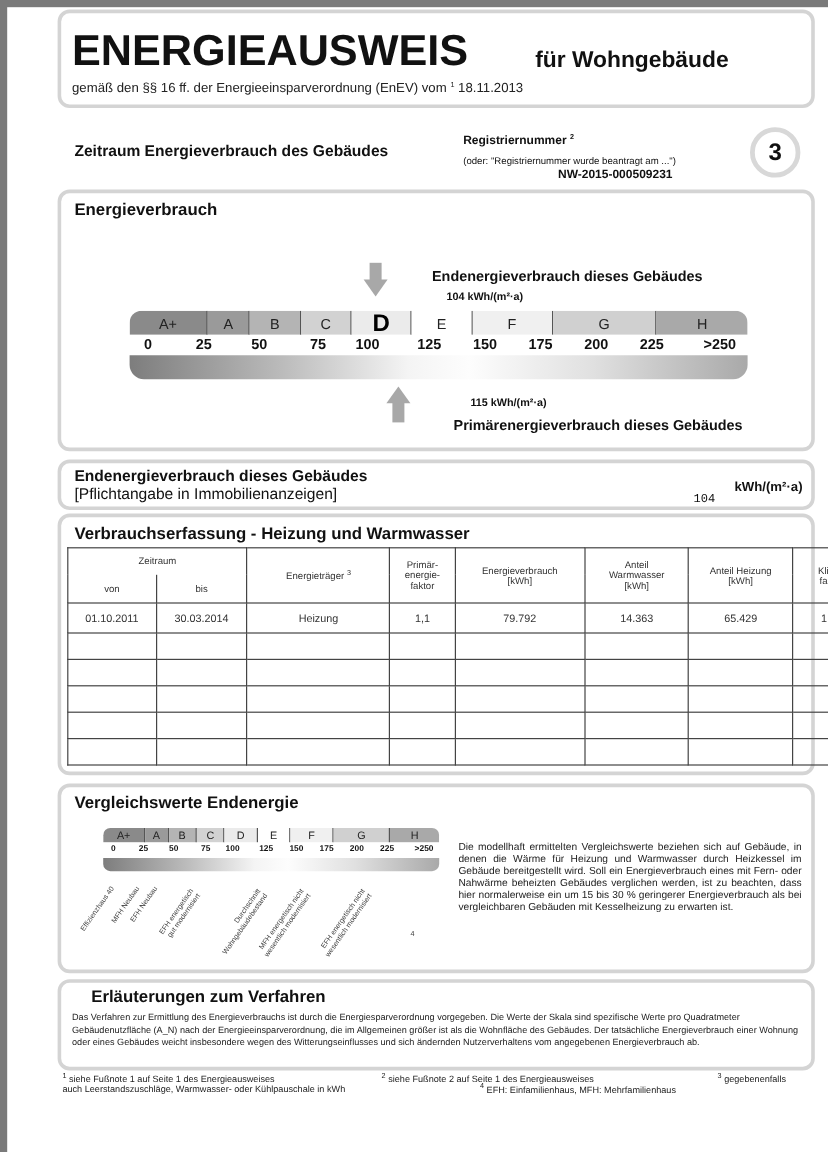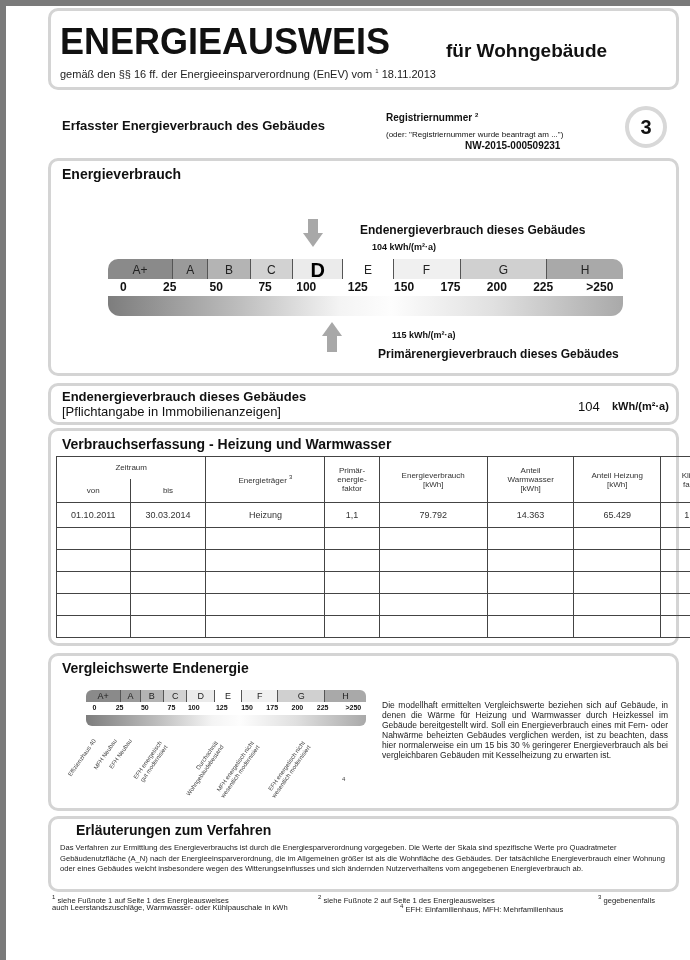--- a/index.html
+++ b/index.html
@@ -22,21 +22,21 @@
   .seg.big{font-size:20px;font-weight:bold;line-height:22px;color:#000;}
   .scale-bot{position:absolute;left:108px;top:296px;width:515px;height:20px;border-radius:0 0 12px 12px;background:linear-gradient(90deg,#7d7d7d 0%,#bcbcbc 25%,#f4f4f4 45%,#fdfdfd 55%,#e0e0e0 75%,#a9a9a9 100%);}
   .ticks{position:absolute;left:108px;top:280px;width:515px;height:16px;font-weight:bold;font-size:12px;}
   .ticks span{position:absolute;top:0;transform:translateX(-50%);}
   .end-label{position:absolute;left:360px;top:223px;font-size:12px;font-weight:bold;}
   .end-val{position:absolute;left:372px;top:242px;font-size:9px;font-weight:bold;}
   .prim-val{position:absolute;left:392px;top:330px;font-size:9px;font-weight:bold;}
   .prim-label{position:absolute;left:378px;top:347px;font-size:12px;font-weight:bold;}
   .pflicht-l1{position:absolute;left:62px;top:389px;font-size:13px;font-weight:bold;}
   .pflicht-l2{position:absolute;left:62px;top:404px;font-size:13px;}
-  .pflicht-val{position:absolute;left:578px;top:399px;font-size:13px;}
+  .pflicht-val{position:absolute;left:578px;top:411px;font-size:10px;font-family:Liberation Mono, monospace;}
   .pflicht-unit{position:absolute;left:612px;top:400px;font-size:11px;font-weight:bold;}
   table.vt{position:absolute;left:56px;top:456px;width:670px;border-collapse:collapse;font-size:8px;color:#333;}
   table.vt td,table.vt th{border:1px solid #444;text-align:center;font-weight:normal;padding:0;}
   table.vt tr.r{height:22px;}
   table.vt tr.data td{font-size:9px;height:24px;}
   .cmp-top{position:absolute;left:86px;top:690px;width:280px;height:12px;border-radius:6px 6px 0 0;overflow:hidden;display:flex;}
   .cmp-top .seg{height:12px;font-size:9px;line-height:12px;}
   .cmp-ticks{position:absolute;left:86px;top:704px;width:280px;height:10px;font-size:7px;font-weight:bold;}
   .cmp-ticks span{position:absolute;transform:translateX(-50%);}
   .cmp-bot{position:absolute;left:86px;top:715px;width:280px;height:11px;border-radius:0 0 6px 6px;background:linear-gradient(90deg,#7d7d7d 0%,#bcbcbc 25%,#f4f4f4 45%,#fdfdfd 55%,#e0e0e0 75%,#a9a9a9 100%);}
@@ -53,21 +53,21 @@
 
 <div class="box hdr"></div>
 <div class="title">ENERGIEAUSWEIS</div>
 <div class="title-sub">für Wohngebäude</div>
 <div class="gemaess">
   <span>gemäß den §§ 16 ff. der Energieeinsparverordnung (EnEV) vom</span>
   <sup>1</sup>
   <span class="date">18.11.2013</span>
 </div>
 
-<div class="sec-title" style="left:62px;top:118px;font-size:13px;">Erfasster Energieverbrauch des Gebäudes</div>
+<div class="sec-title" style="left:62px;top:118px;font-size:13px;">Zeitraum Energieverbrauch des Gebäudes</div>
 <div class="reg-label"><span>Registriernummer</span> <sup>2</sup></div>
 <div class="reg-num">NW-2015-000509231</div>
 <div class="reg-note">(oder: "Registriernummer wurde beantragt am ...")</div>
 <div class="badge">3</div>
 
 <div class="box" style="left:48px;top:158px;width:625px;height:212px;"></div>
 <div class="sec-title" style="left:62px;top:166px;font-size:14px;">Energieverbrauch</div>
 <div class="end-label">Endenergieverbrauch dieses Gebäudes</div>
 <div class="end-val">104 kWh/(m²·a)</div>
 

